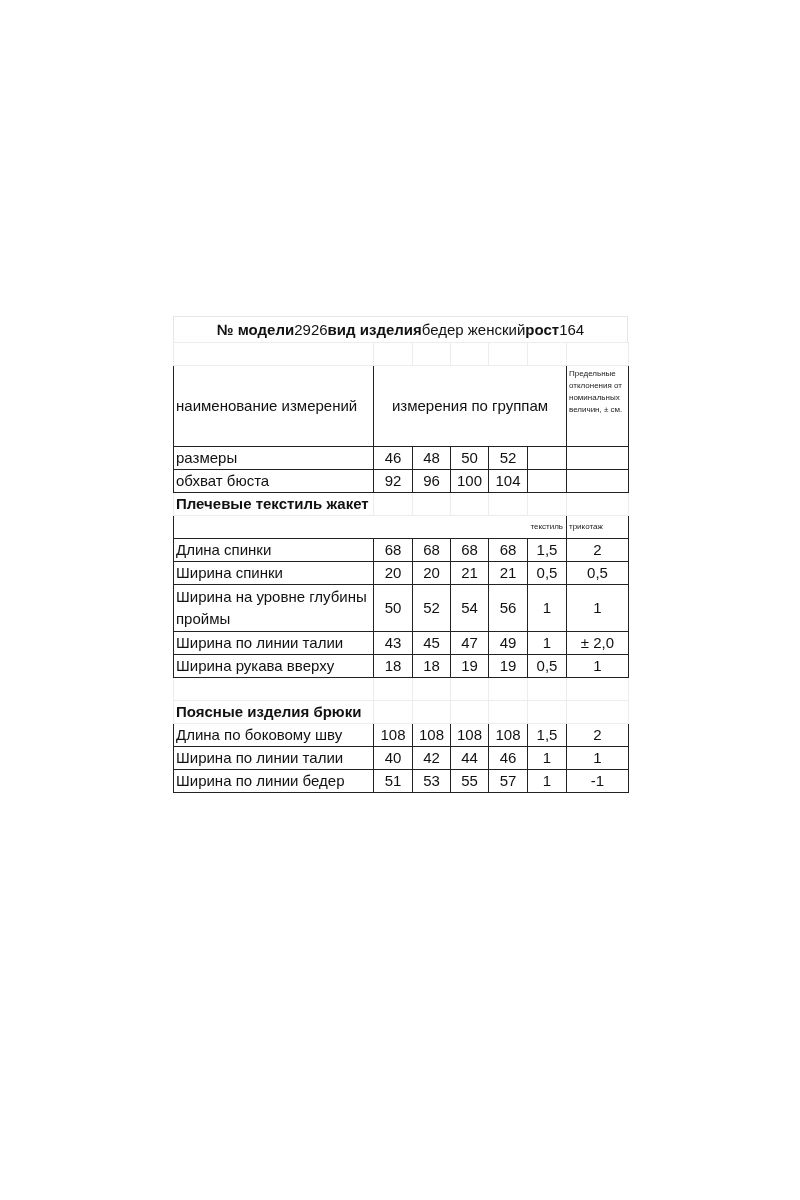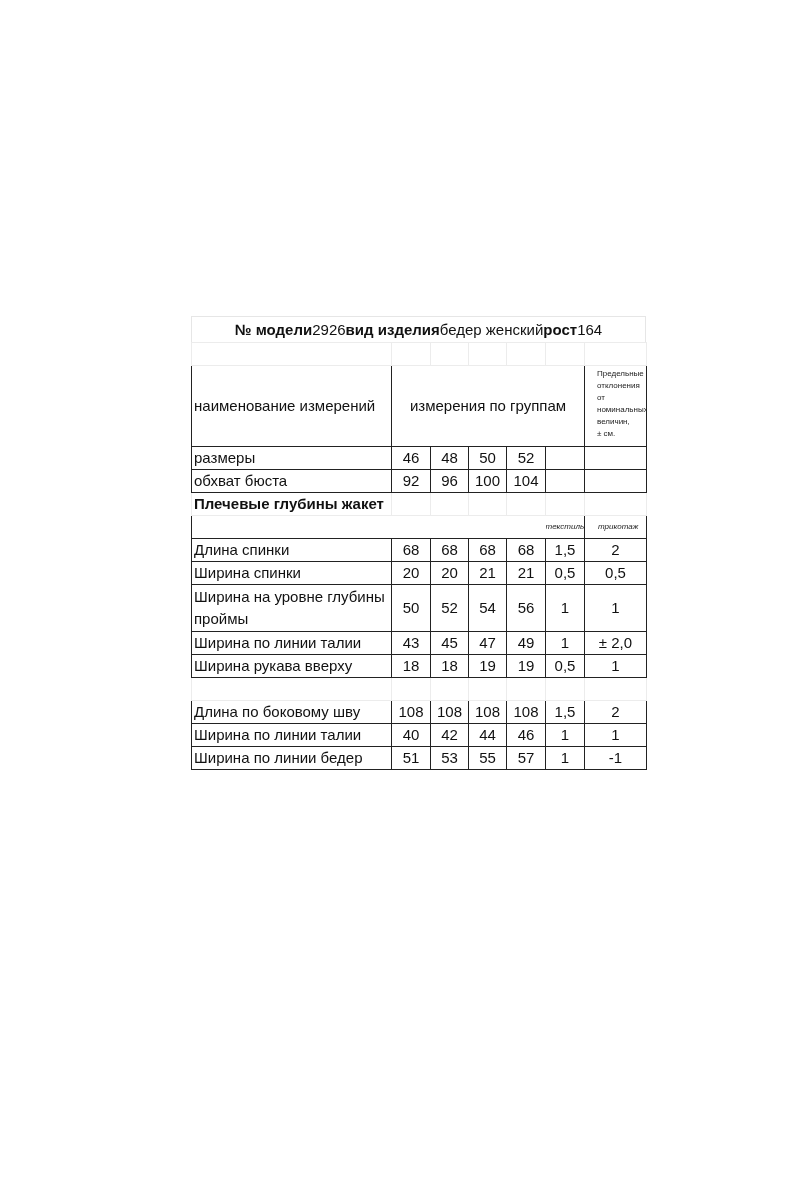--- a/index.html
+++ b/index.html
@@ -1,31 +1,31 @@
 <!DOCTYPE html>
 <html><head>
 <meta charset="utf-8">
 <style>
   html, body { margin:0; padding:0; background:#ffffff; }
   body { width:800px; height:1200px; position:relative; overflow:hidden;
          font-family:"Liberation Sans", "DejaVu Sans", sans-serif; color:#111; }
-  .sheet { position:absolute; left:191px; top:316px; width:455px; }
+  .sheet { position:absolute; left:173px; top:316px; width:455px; }
   .title-row { height:25px; border-top:1px solid #e6e6e6; border-left:1px solid #e6e6e6; border-right:1px solid #e6e6e6;
                display:flex; align-items:center; justify-content:center; font-size:15px; white-space:pre; }
   .title-row b { font-weight:bold; }
   table { border-collapse:collapse; table-layout:fixed; width:455px; }
   td { padding:0; font-size:15px; height:22px; line-height:22px; overflow:hidden; white-space:nowrap; }
   td.num { text-align:center; }
   td.name { padding-left:2px; }
   .b { border:1.5px solid #222; }
   .g { border:1px solid #ececec; }
   .gap td { height:22px; }
   .hdr td { height:76px; }
-  .small { font-size:8px; line-height:12px; white-space:normal; vertical-align:top; padding:2px 12px; color:#222; }
-  .tiny { font-size:8px; color:#222;font-style:italic; }
+  .small { font-size:8px; line-height:12px; white-space:normal; vertical-align:top; padding:2px 2px; color:#222; }
+  .tiny { font-size:8px; color:#222; }
   .bold { font-weight:normal; }
   .two { height:46px !important; line-height:22px; white-space:normal; }
   .measure-hdr { font-size:15px; text-align:center; vertical-align:middle; }
   .name-hdr { font-size:15px; line-height:22px; white-space:normal; vertical-align:middle; padding-left:2px; }
   .section { font-weight:bold; font-size:15px; padding-left:2px; }
 </style>
 </head>
 <body>
 
 <div class="sheet">
@@ -73,33 +73,33 @@
       <td class="b name">обхват бюста</td>
       <td class="b num">92</td>
       <td class="b num">96</td>
       <td class="b num">100</td>
       <td class="b num">104</td>
       <td class="b"></td>
           <td class="b"></td>
     </tr>
 
     <tr>
-      <td class="g section">Плечевые глубины жакет</td>
+      <td class="g section">Плечевые текстиль жакет</td>
       <td class="g"></td>
           <td class="g"></td>
           <td class="g"></td>
           <td class="g"></td>
           <td class="g"></td>
           <td class="g"></td>
     </tr>
 
     <tr>
       <td class="b" colspan="5" style="border-right:none;"></td>
       <td class="b tiny num" style="border-left:none;">текстиль</td>
-      <td class="b tiny" style="padding-left:13px;">трикотаж</td>
+      <td class="b tiny" style="padding-left:2px;">трикотаж</td>
     </tr>
 
     <tr>
       <td class="b name">Длина спинки</td>
       <td class="b num">68</td>
       <td class="b num">68</td>
       <td class="b num">68</td>
       <td class="b num">68</td>
       <td class="b num">1,5</td>
       <td class="b num">2</td>
@@ -144,20 +144,29 @@
     <tr class="gap">
       <td class="g"></td>
           <td class="g"></td>
           <td class="g"></td>
           <td class="g"></td>
           <td class="g"></td>
           <td class="g"></td>
           <td class="g"></td>
     </tr>
 
+    <tr>
+      <td class="g section">Поясные изделия брюки</td>
+      <td class="g"></td>
+          <td class="g"></td>
+          <td class="g"></td>
+          <td class="g"></td>
+          <td class="g"></td>
+          <td class="g"></td>
+    </tr>
 
     <tr>
       <td class="b name">Длина по боковому шву</td>
       <td class="b num">108</td>
       <td class="b num">108</td>
       <td class="b num">108</td>
       <td class="b num">108</td>
       <td class="b num">1,5</td>
       <td class="b num">2</td>
     </tr>

